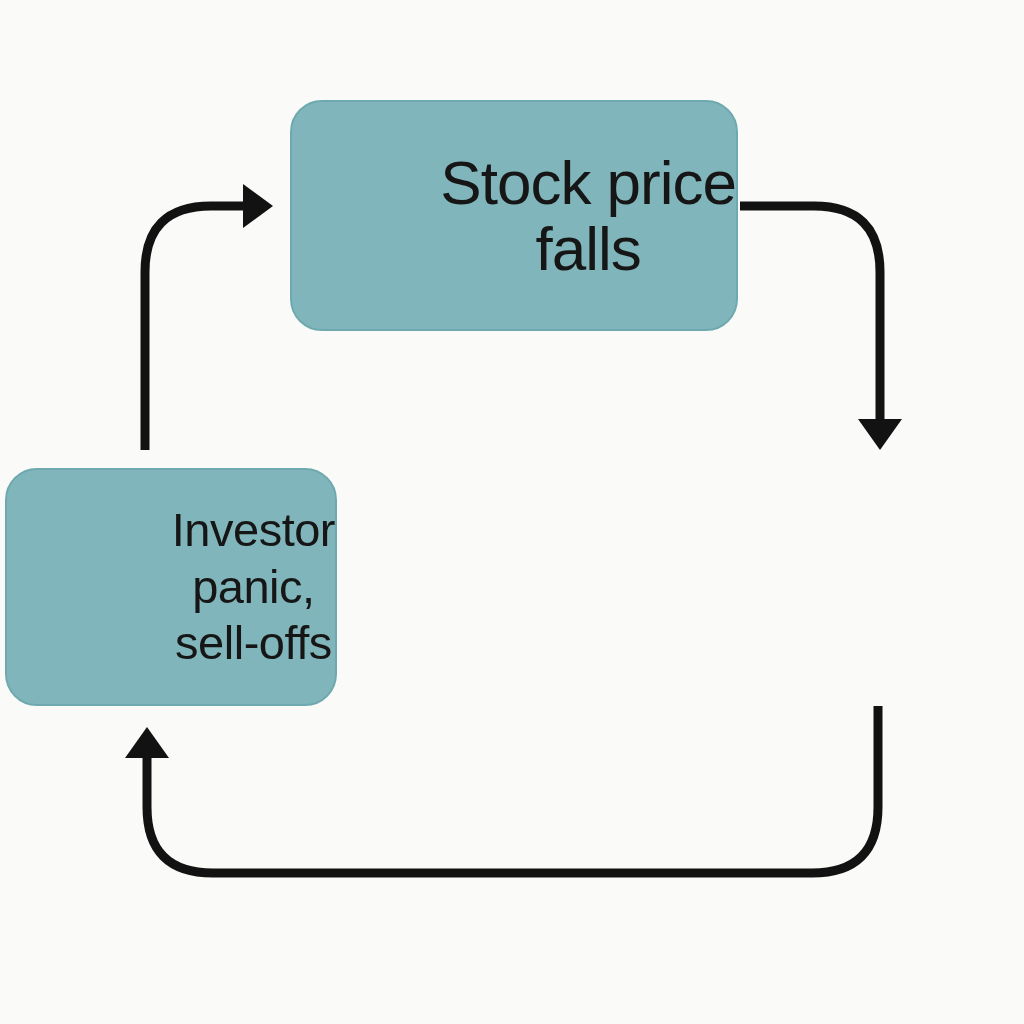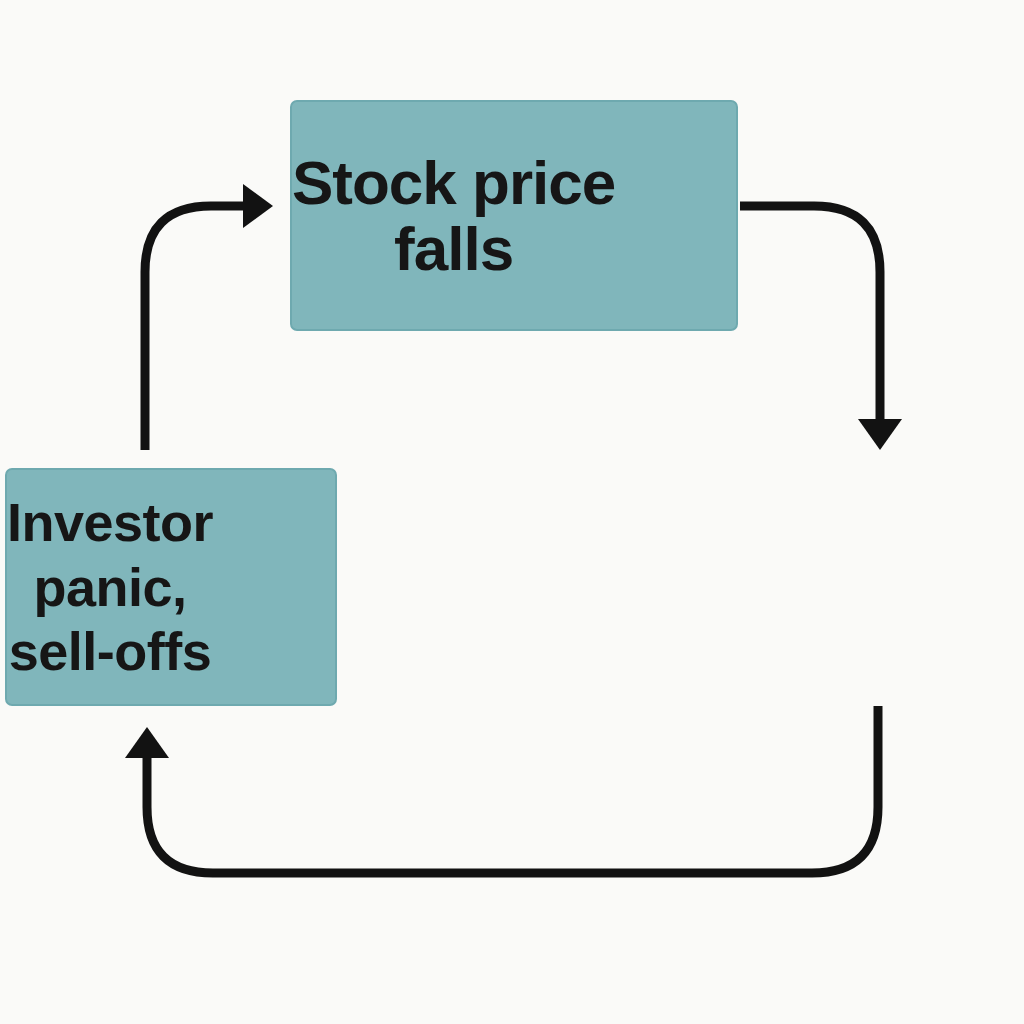--- a/index.html
+++ b/index.html
@@ -21,32 +21,32 @@
   .arrows-layer{
     position:absolute;left:0;top:0;width:1024px;height:1024px;
     pointer-events:none;
   }
   .arrow-path{fill:none;stroke:var(--arrow);stroke-width:9;}
   .arrow-head{fill:var(--arrow);stroke:none;}
   .node{
     position:absolute;
     background:var(--node-fill);
     border:2px solid var(--node-border);
-    border-radius:7px;
+    border-radius:32px;
     box-sizing:border-box;
-    display:flex;align-items:center;justify-content:flex-start;
+    display:flex;align-items:center;justify-content:flex-end;
     text-align:center;
     color:var(--text);
-    font-weight:700;
+    font-weight:400;
   }
   .node-label{white-space:pre;display:block;}
   .node-top{left:290px;top:100px;width:448px;height:231px;}
   .node-top .node-label{font-size:62px;line-height:1.05;letter-spacing:-1px;}
   .node-left{left:5px;top:468px;width:332px;height:238px;}
-  .node-left .node-label{font-size:54px;line-height:1.2;letter-spacing:-0.5px;}
+  .node-left .node-label{font-size:47px;line-height:1.2;letter-spacing:-0.5px;}
   .node-right{left:685px;top:468px;width:330px;height:235px;}
   .node-right .node-label{font-size:47px;line-height:1.2;letter-spacing:-1.5px;}
 </style>
 </head>
 <body>
 
 <div class="stage">
 
   <svg class="arrows-layer" viewBox="0 0 1024 1024" aria-hidden="true">
     <g>

